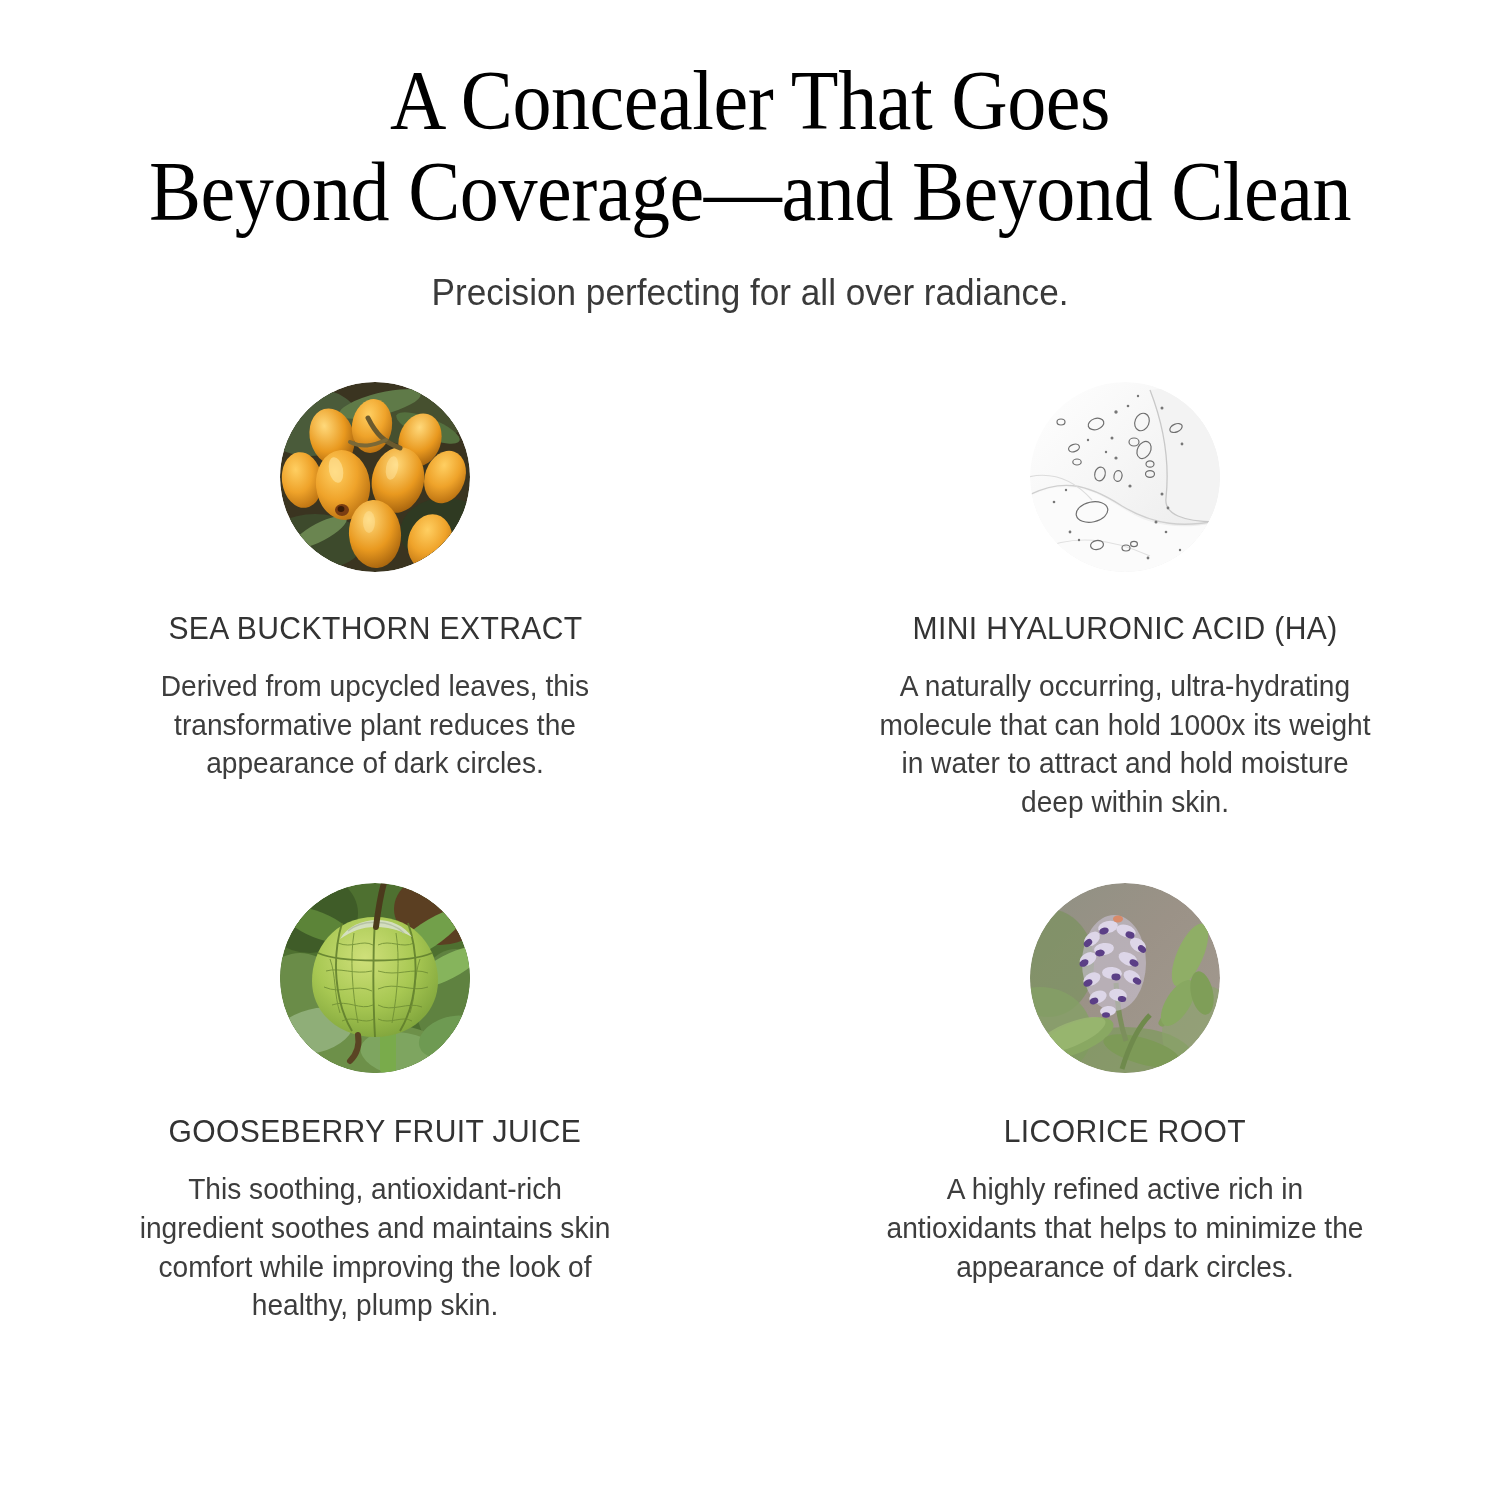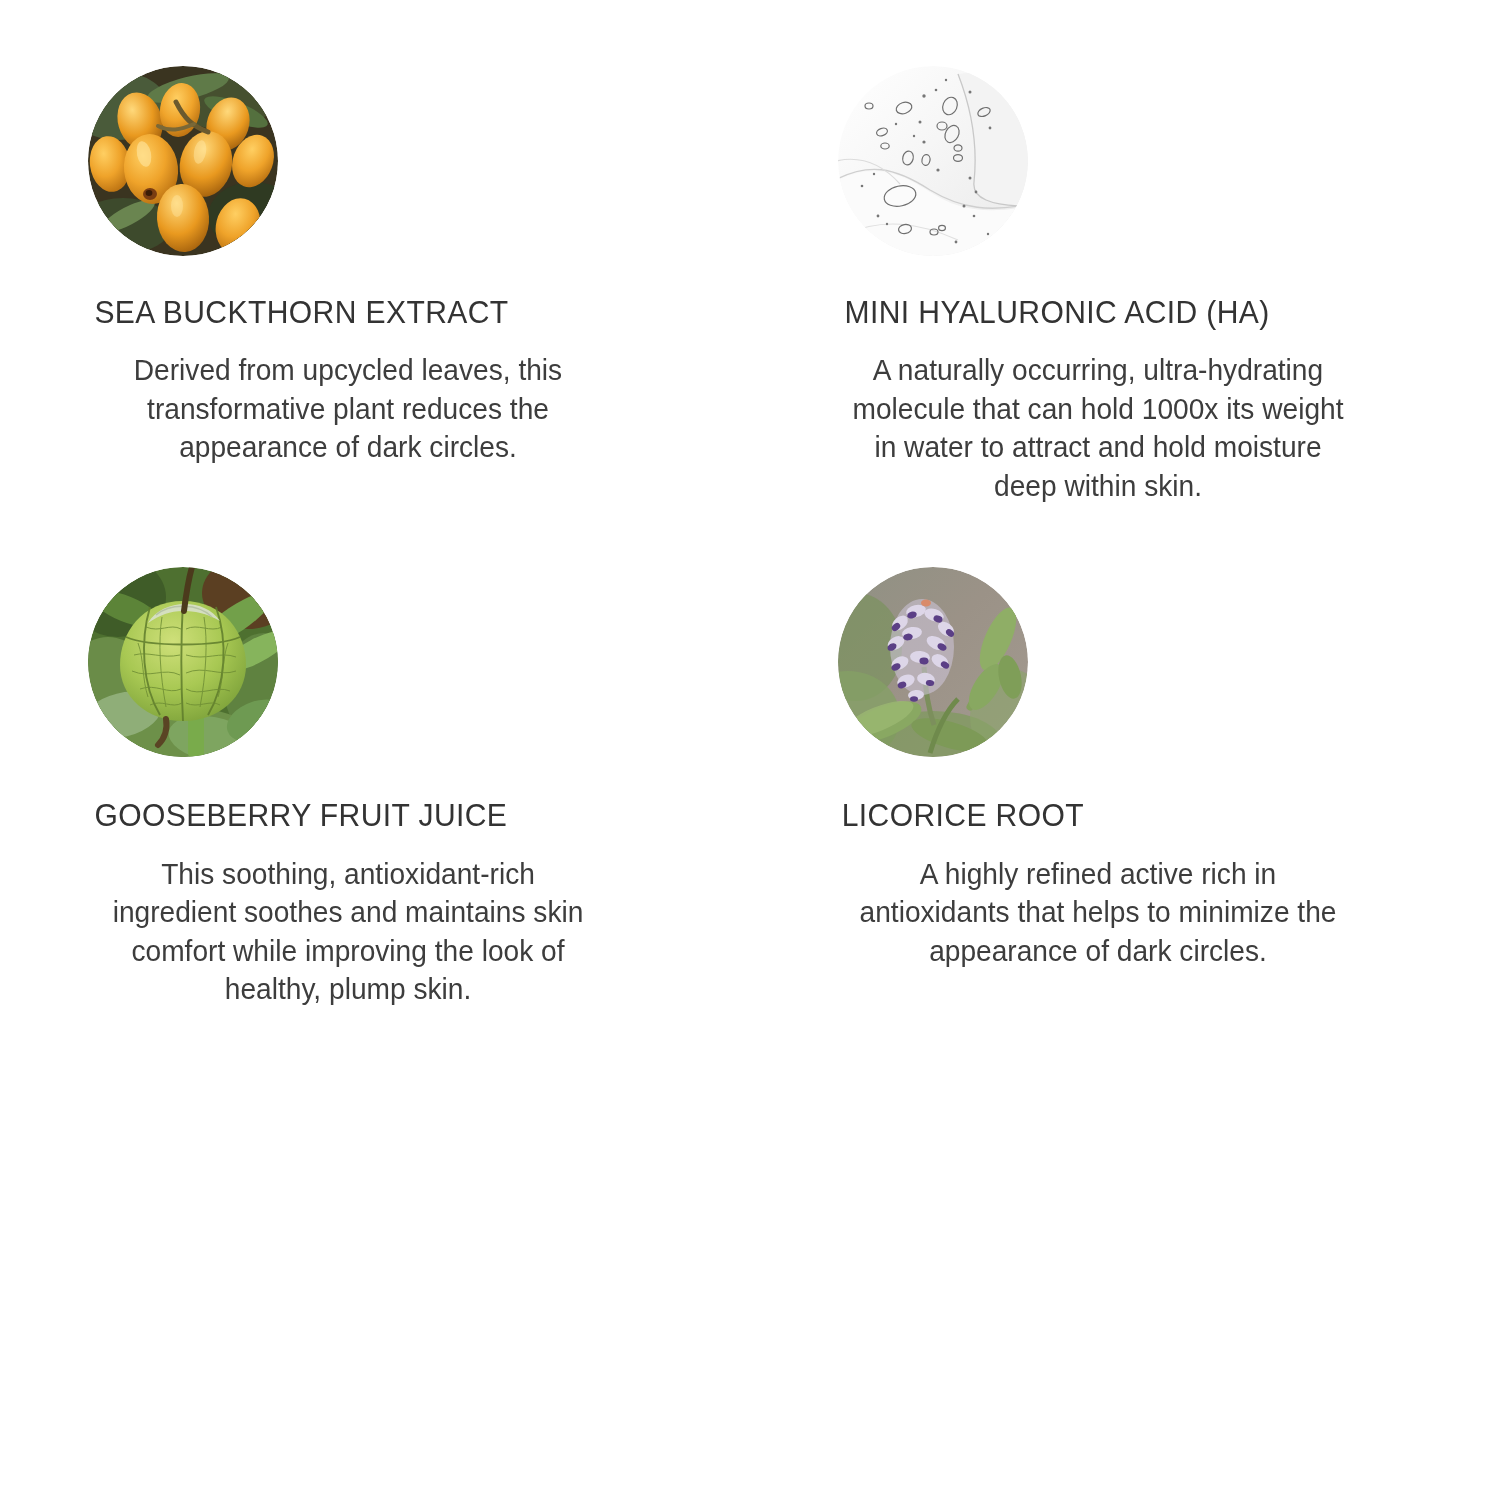--- a/index.html
+++ b/index.html
@@ -58,21 +58,21 @@
     margin-top: 66px;
     display: grid;
     grid-template-columns: 750px 750px;
     grid-template-rows: auto auto;
     row-gap: 62px;
   }
 
   .card {
     display: flex;
     flex-direction: column;
-    align-items: flex-start;
+    align-items: center;
     padding: 0 88px;
   }
 
   .thumb {
     width: 190px;
     height: 190px;
     border-radius: 50%;
     overflow: hidden;
     position: relative;
     flex: none;
@@ -105,20 +105,27 @@
   }
 
   
   .row2 .card-title { margin-top: 40px; }
 </style>
 </head>
 <body>
 
 <div class="page">
 
+  <div class="header">
+    <h1 class="headline">
+      <span class="hl-line">A Concealer That Goes</span>
+      <span class="hl-line">Beyond Coverage—and Beyond Clean</span>
+    </h1>
+    <p class="subtitle">Precision perfecting for all over radiance.</p>
+  </div>
 
   <div class="grid">
 
     <div class="card">
       <div class="thumb">
         <svg viewBox="0 0 190 190" xmlns="http://www.w3.org/2000/svg" aria-hidden="true">
           <defs>
             <clipPath id="clipA">
                 <circle cx="95" cy="95" r="95"></circle>
               </clipPath>

